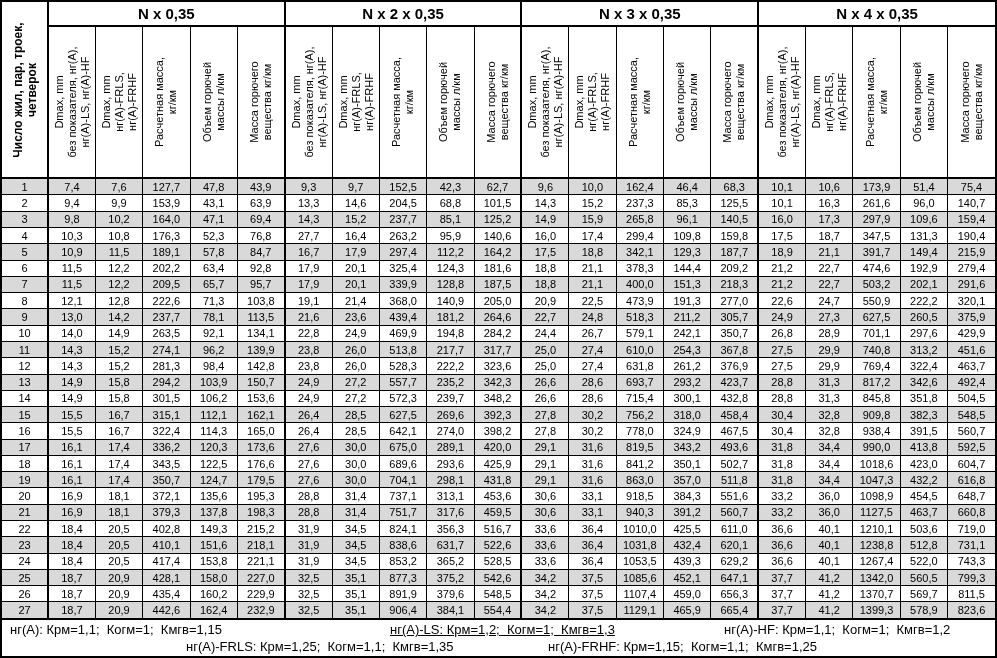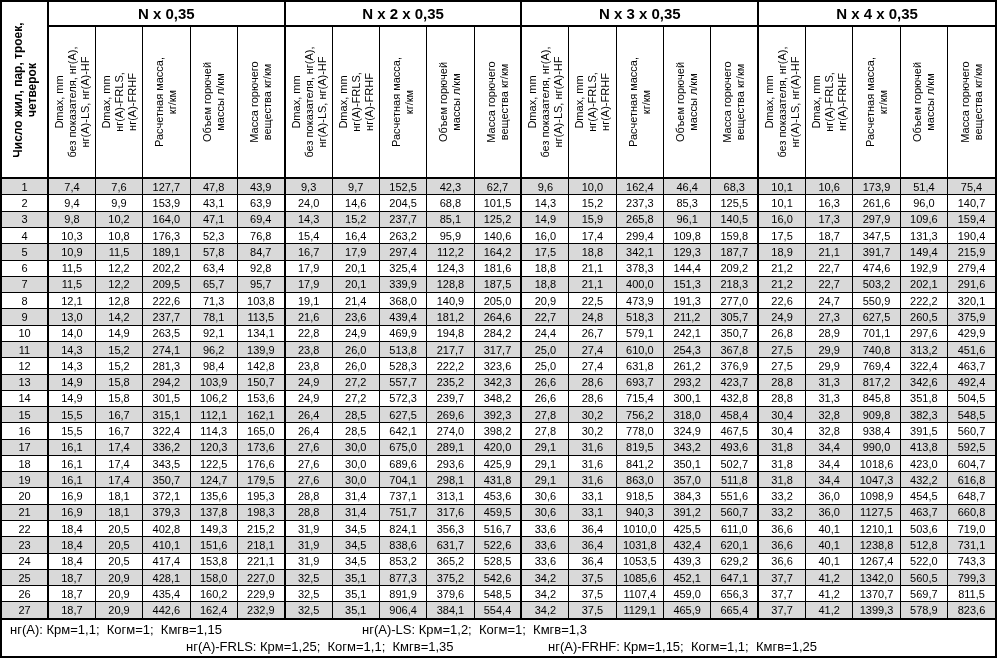--- a/index.html
+++ b/index.html
@@ -52,21 +52,21 @@
   .footer {
     position: relative;
     width: 993px; height: 38px;
     border-top: 2px solid #000;
     font-size: 13px;
   }
   .footer span { position: absolute; white-space: pre; text-align: center; }
   .fl1 { top: 2px; }
   .fl2 { top: 19px; }
   .fpos-a { left: 8px; }
-  .fpos-b { left: 360px; }
+  .fpos-b { left: 388px; text-decoration: underline; }
   .fpos-c { left: 722px; }
   .fpos-d { left: 184px; }
   .fpos-e { left: 546px; }
 </style>
 </head>
 <body>
 
 <div class="wrap">
   <table class="spec">
     <colgroup>
@@ -220,21 +220,21 @@
           <td>51,4</td>
           <td>75,4</td>
         </tr>
         <tr>
           <td>2</td>
           <td class="gstart">9,4</td>
           <td>9,9</td>
           <td>153,9</td>
           <td>43,1</td>
           <td>63,9</td>
-          <td class="gstart">24,0</td>
+          <td class="gstart">13,3</td>
           <td>14,6</td>
           <td>204,5</td>
           <td>68,8</td>
           <td>101,5</td>
           <td class="gstart">14,3</td>
           <td>15,2</td>
           <td>237,3</td>
           <td>85,3</td>
           <td>125,5</td>
           <td class="gstart">10,1</td>
@@ -266,21 +266,21 @@
           <td>109,6</td>
           <td>159,4</td>
         </tr>
         <tr>
           <td>4</td>
           <td class="gstart">10,3</td>
           <td>10,8</td>
           <td>176,3</td>
           <td>52,3</td>
           <td>76,8</td>
-          <td class="gstart">15,4</td>
+          <td class="gstart">27,7</td>
           <td>16,4</td>
           <td>263,2</td>
           <td>95,9</td>
           <td>140,6</td>
           <td class="gstart">16,0</td>
           <td>17,4</td>
           <td>299,4</td>
           <td>109,8</td>
           <td>159,8</td>
           <td class="gstart">17,5</td>
@@ -817,16 +817,17 @@
           <td>1399,3</td>
           <td>578,9</td>
           <td>823,6</td>
         </tr>
       </tbody>
   </table>
 
   <div class="footer">
     <span class="fl1 fpos-a">нг(А): Крм=1,1;  Когм=1;  Кмгв=1,15</span>
     <span class="fl1 fpos-b">нг(А)-LS: Крм=1,2;  Когм=1;  Кмгв=1,3</span>
+    <span class="fl1 fpos-c">нг(А)-HF: Крм=1,1;  Когм=1;  Кмгв=1,2</span>
     <span class="fl2 fpos-d">нг(А)-FRLS: Крм=1,25;  Когм=1,1;  Кмгв=1,35</span>
     <span class="fl2 fpos-e">нг(А)-FRHF: Крм=1,15;  Когм=1,1;  Кмгв=1,25</span>
   </div>
 </div>
 
 </body></html>

